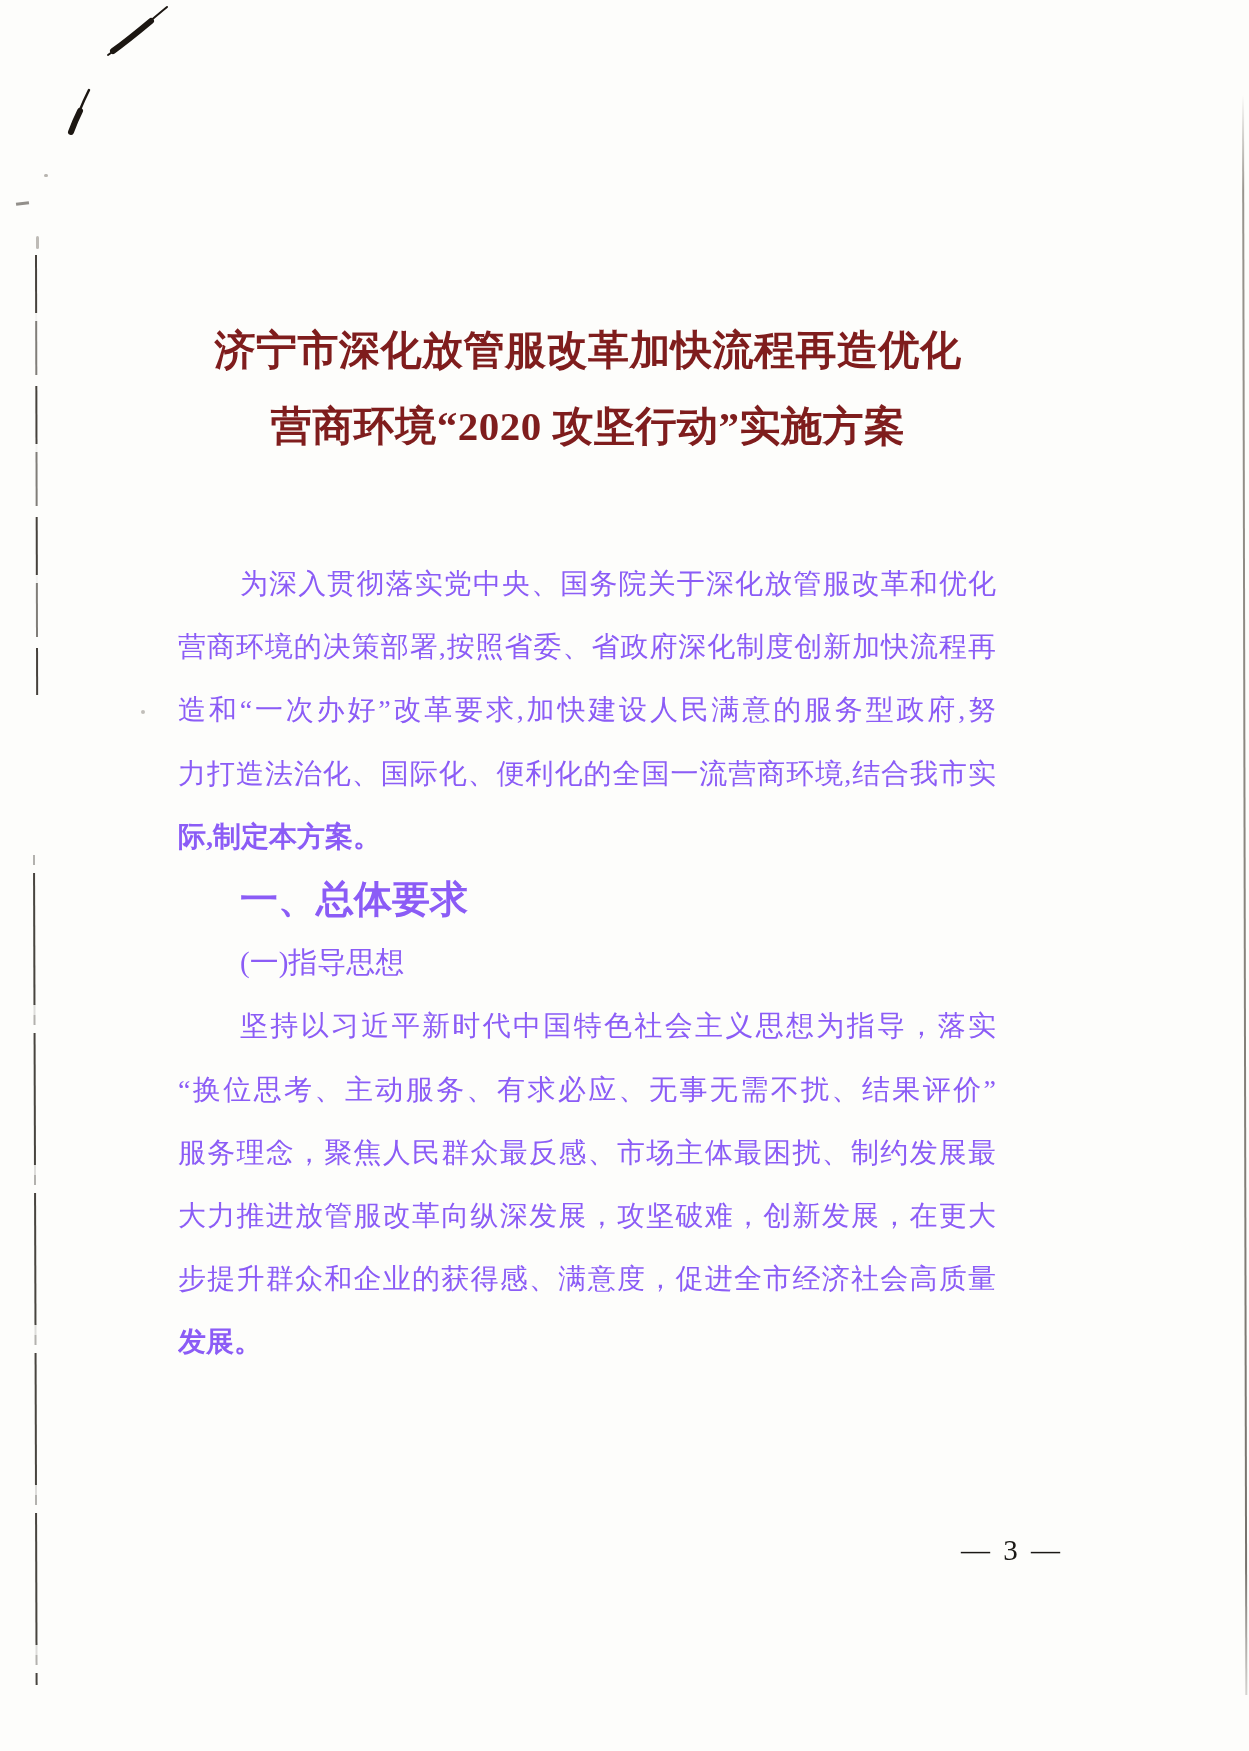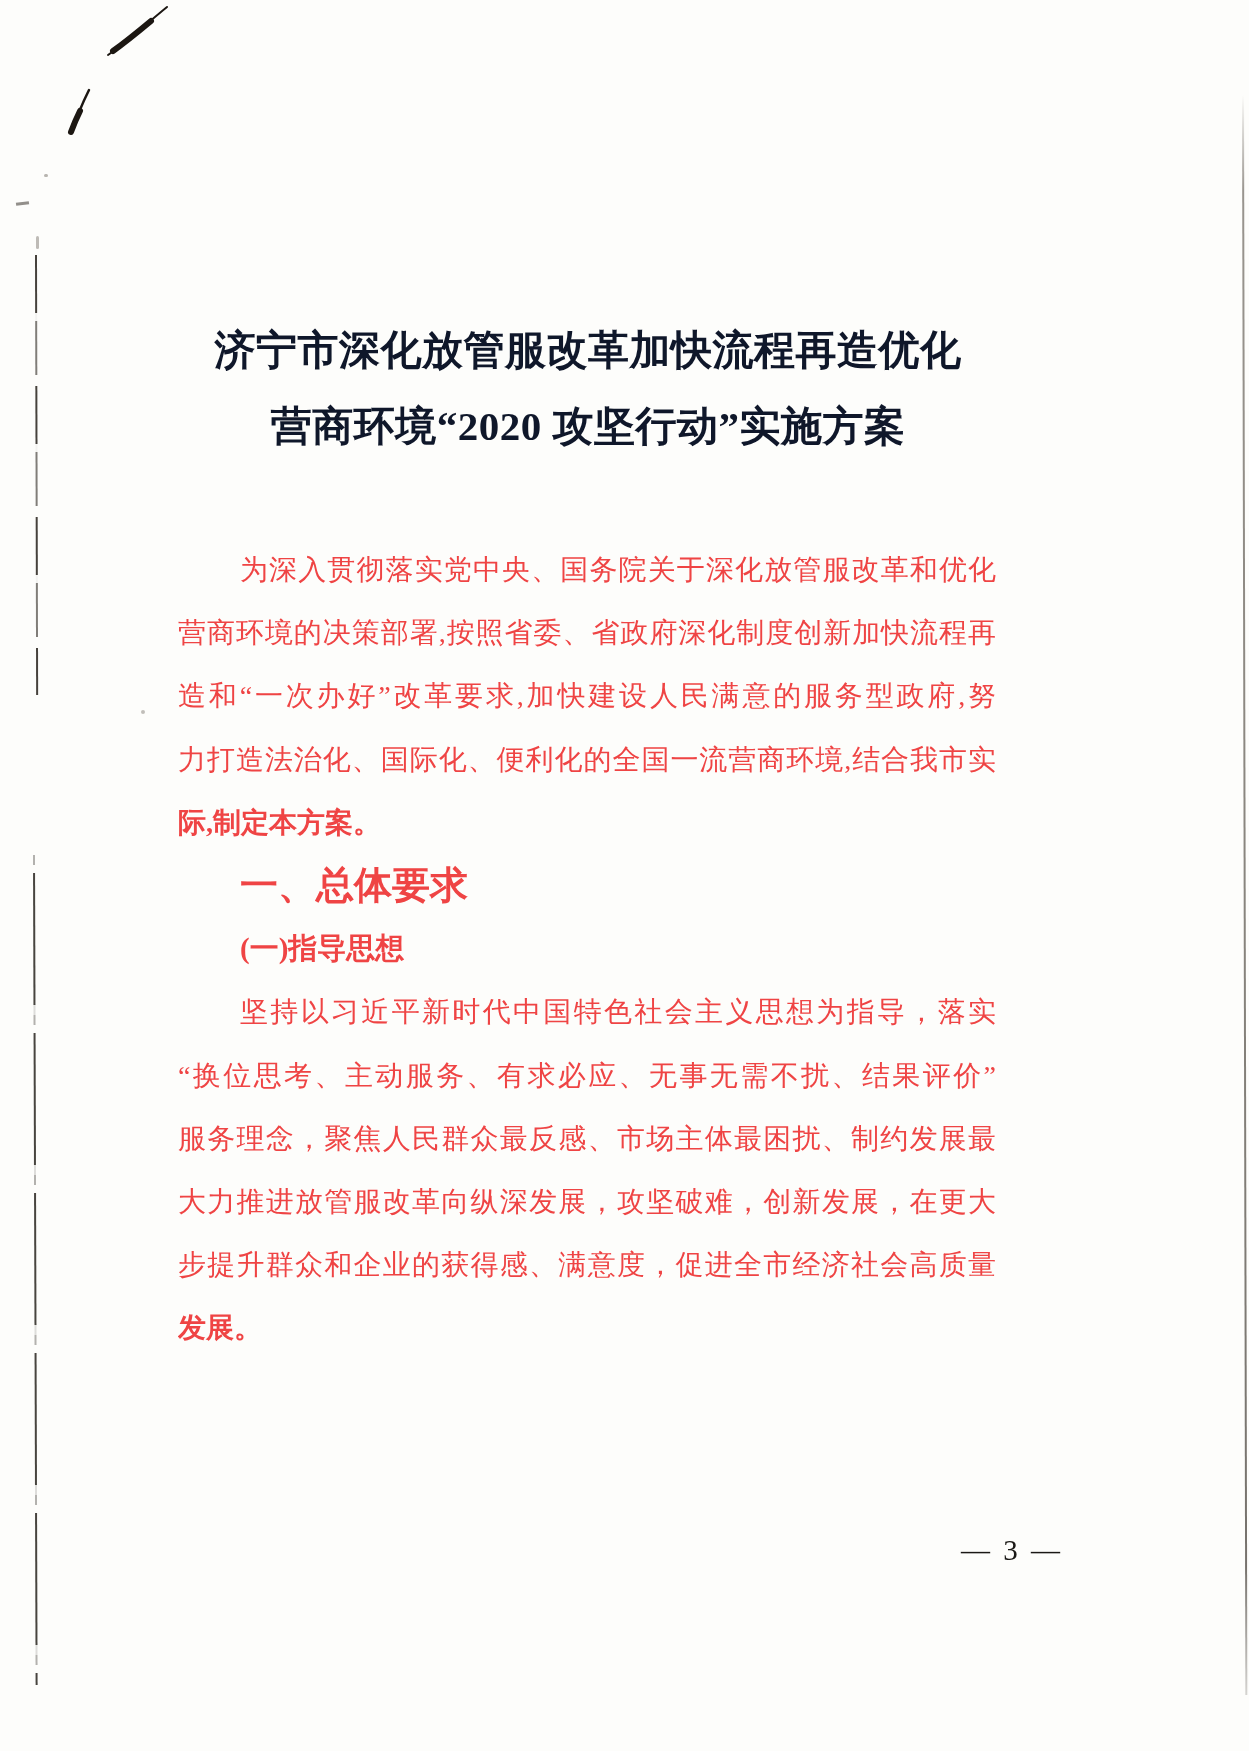--- a/index.html
+++ b/index.html
@@ -12,45 +12,45 @@
     color:#151310;
   }
   
   .doc-title {
     position:absolute; left:178px; top:312px; width:820px;
     text-align:center;
     font-weight:bold;
     font-size:41px;
     line-height:76px;
     letter-spacing:0.5px;
-    color:#0f172a;
+    color:#7f1d1d;
   }
   .doc-title .t-line { height:76px; overflow:hidden; }
   
   .body-text {
-    position:absolute; left:178px; top:538px; width:818px;
+    position:absolute; left:178px; top:552px; width:818px;
     font-size:28px;
-    color:#ef4444;
+    color:#8b5cf6;
   }
   .line {
     height:63.2px; line-height:63.2px;
     text-align:justify;
     text-align-last:justify;
     overflow:hidden;
   }
   .line.indent { text-indent:62px; }
   .line.end { text-align-last:left;font-weight:bold; }
   .line.h1 {
     font-family:"Liberation Sans","DejaVu Sans",sans-serif;
     font-weight:900;
     font-size:38px;
     text-align-last:left;
   }
   .line.h2 {
-    font-weight:bold;
+    font-weight:normal;
     font-size:29px;
     text-align-last:left;
   }
   
   .page-num {
     position:absolute; top:1534px; right:186px;
     font-size:29px;
     letter-spacing:3px;
     color:#1a1815;
     white-space:nowrap;

